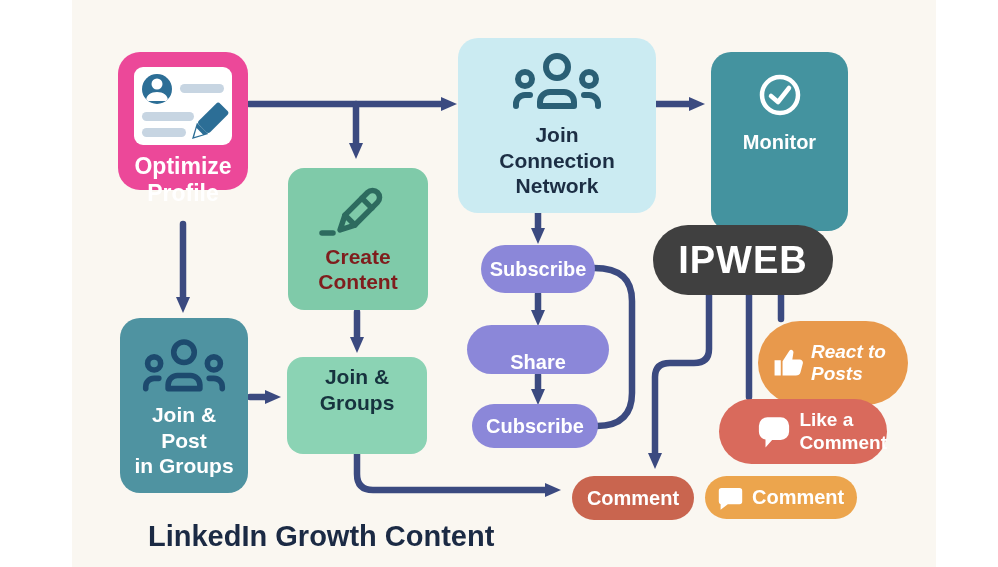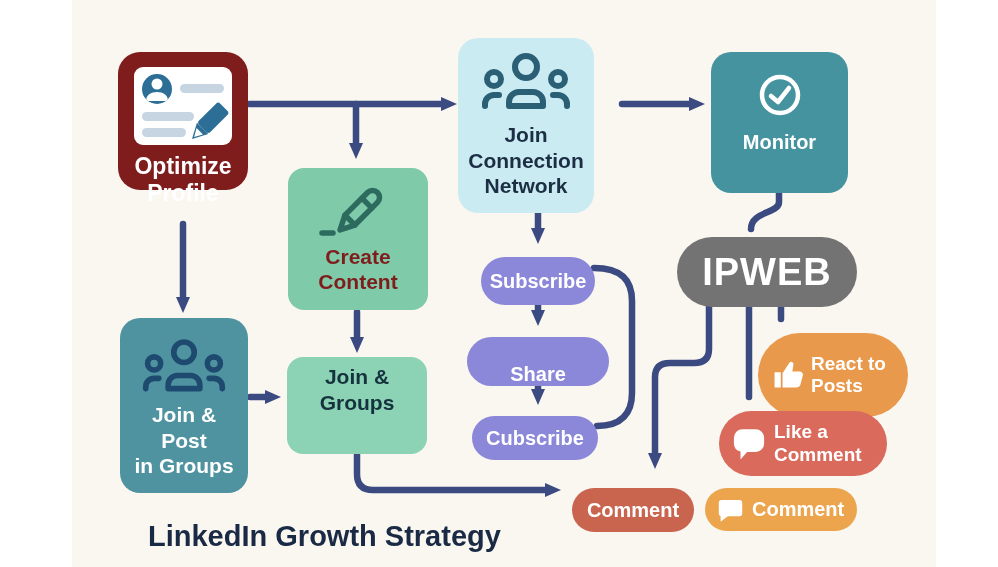--- a/index.html
+++ b/index.html
@@ -3,41 +3,41 @@
 <meta charset="utf-8">
 <style>
   html,body{margin:0;padding:0;background:#ffffff;}
   body{font-family:"Liberation Sans", sans-serif;}
   .stage{position:relative;width:998px;height:567px;background:#ffffff;overflow:hidden;}
   .canvas{position:absolute;left:72px;top:0;width:864px;height:567px;background:#faf7f1;}
   svg.wires{position:absolute;left:0;top:0;width:998px;height:567px;z-index:1;}
   .node{position:absolute;z-index:2;box-sizing:border-box;text-align:center;}
   .lbl span{display:block;}
   
-  .optimize{left:118px;top:52px;width:130px;height:138px;background:#7f1d1d;border-radius:22px;}
+  .optimize{left:118px;top:52px;width:130px;height:138px;background:#ec4899;border-radius:22px;}
   .optimize .card{width:98px;height:78px;background:#ffffff;border-radius:9px;margin:15px auto 0;}
   .optimize .lbl{color:#ffffff;font-weight:bold;font-size:23px;line-height:1.18;margin-top:8px;}
   .create{left:288px;top:168px;width:140px;height:142px;background:#7fcaa9;border-radius:16px;}
   .create .lbl{color:#7f1d1d;font-weight:bold;font-size:21px;line-height:1.2;margin-top:2px;}
-  .joincon{left:458px;top:38px;width:136px;height:175px;background:#cbebf2;border-radius:20px;}
+  .joincon{left:458px;top:38px;width:198px;height:175px;background:#cbebf2;border-radius:20px;}
   .joincon .lbl{color:#1c2e44;font-weight:bold;font-size:21px;line-height:1.22;margin-top:4px;}
-  .monitor{left:711px;top:52px;width:137px;height:141px;background:#44939f;border-radius:20px;}
+  .monitor{left:711px;top:52px;width:137px;height:179px;background:#44939f;border-radius:20px;}
   .monitor .lbl{color:#ffffff;font-weight:bold;font-size:20px;line-height:1.25;margin-top:10px;}
   .tealgrp{left:120px;top:318px;width:128px;height:175px;background:#4f93a1;border-radius:20px;}
   .tealgrp .lbl{color:#ffffff;font-weight:bold;font-size:21px;line-height:1.22;margin-top:2px;}
   .greengrp{left:287px;top:357px;width:140px;height:97px;background:#8bd3b4;border-radius:16px;padding-top:7px;}
   .greengrp .lbl{color:#16323e;font-weight:bold;font-size:21px;line-height:1.25;}
   
-  .pill{border-radius:999px;color:#ffffff;font-weight:bold;display:flex;align-items:center;justify-content:center;margin-top:12px;}
+  .pill{border-radius:999px;color:#ffffff;font-weight:bold;display:flex;align-items:center;justify-content:center;}
   .subscribe{left:481px;top:245px;width:114px;height:48px;background:#8b87d9;font-size:20px;}
   .share{left:467px;top:325px;width:142px;height:49px;background:#8b87d9;font-size:20px;align-items:flex-end;}
   .cubscribe{left:472px;top:404px;width:126px;height:44px;background:#8b87d9;font-size:20px;text-align:right;}
-  .ipweb{left:677px;top:225px;width:180px;height:70px;background:#737373;font-size:38px;letter-spacing:1px;}
-  .react{left:758px;top:321px;width:150px;height:84px;background:#e8994c;justify-content:flex-start;padding-left:13px;}
-  .like{left:719px;top:399px;width:168px;height:65px;background:#d96a5c;justify-content:flex-start;padding-left:13px;}
+  .ipweb{left:653px;top:225px;width:180px;height:70px;background:#404040;font-size:38px;letter-spacing:1px;}
+  .react{left:758px;top:321px;width:150px;height:84px;background:#e8994c;justify-content:flex-start;padding-left:13px;font-style:italic;}
+  .like{left:719px;top:399px;width:168px;height:65px;background:#d96a5c;justify-content:flex-end;padding-left:13px;}
   .cmt-red{left:572px;top:476px;width:122px;height:44px;background:#c9654f;font-size:20px;}
   .cmt-orange{left:705px;top:476px;width:152px;height:43px;background:#eca54d;justify-content:flex-start;padding-left:12px;font-size:20px;}
   .pill .txt{font-size:19px;line-height:1.18;text-align:left;margin-left:8px;}
   .cmt-orange .txt{font-size:20px;margin-left:8px;}
   .title{position:absolute;left:148px;top:520px;z-index:2;color:#1b2a44;font-weight:bold;font-size:29px;}
   .icn{display:block;margin:0 auto;}
 </style>
 </head>
 <body>
 
@@ -208,14 +208,14 @@
     <span>Comment</span>
   </div>
 
   <div class="node pill cmt-orange">
     <svg width="27" height="26" viewBox="0 0 30 28">
       <path fill="#ffffff" d="M5,3 h20 a3,3 0 0 1 3,3 v12 a3,3 0 0 1 -3,3 h-13 l-8,6 v-6 a3,3 0 0 1 -2,-3 V6 a3,3 0 0 1 3,-3 z"></path>
     </svg>
     <span class="txt">Comment</span>
   </div>
 
-  <div class="title">LinkedIn Growth Strategy</div>
+  <div class="title">LinkedIn Growth Content</div>
 </div>
 
 </body></html>

